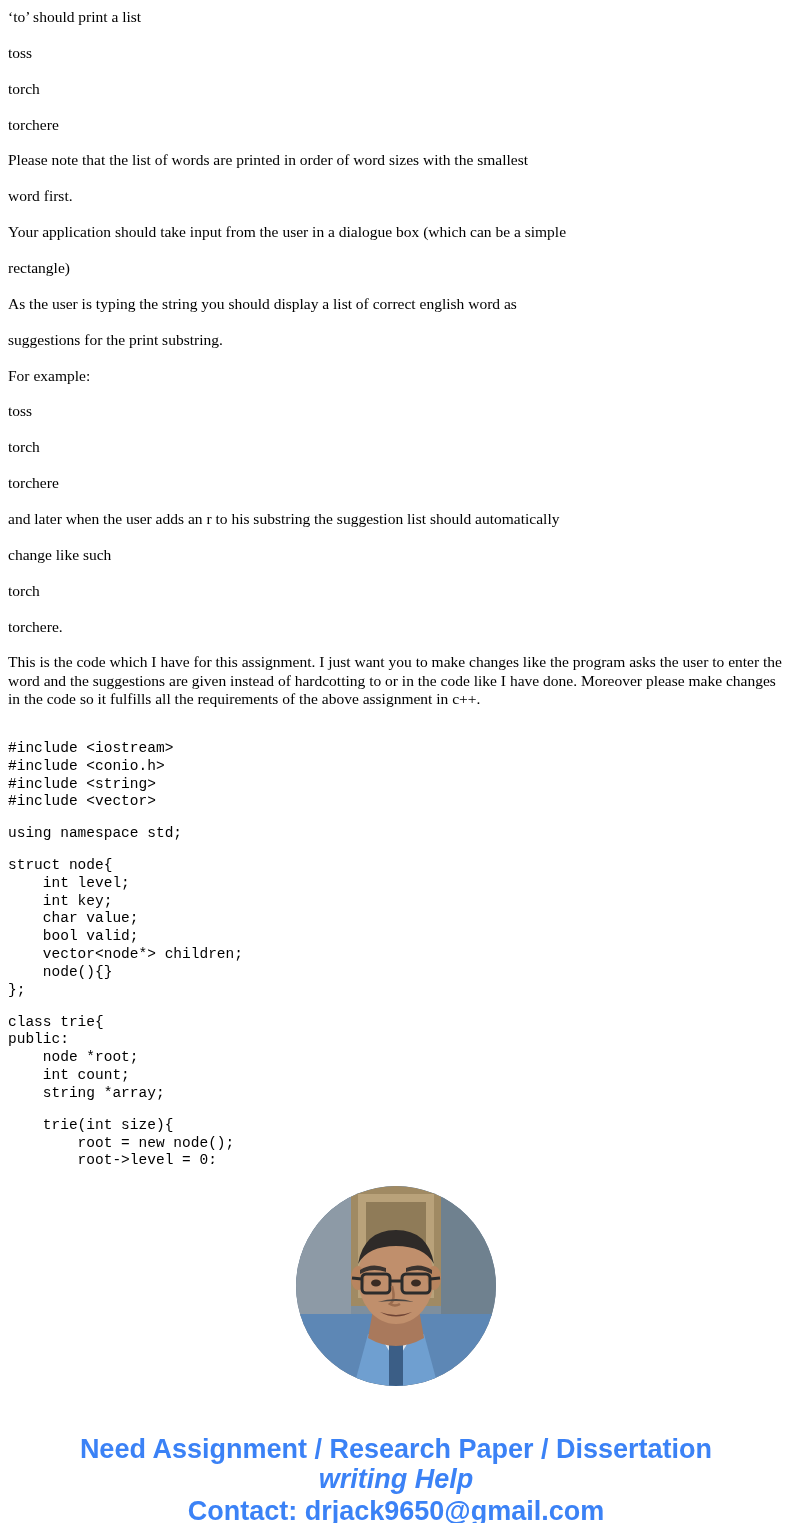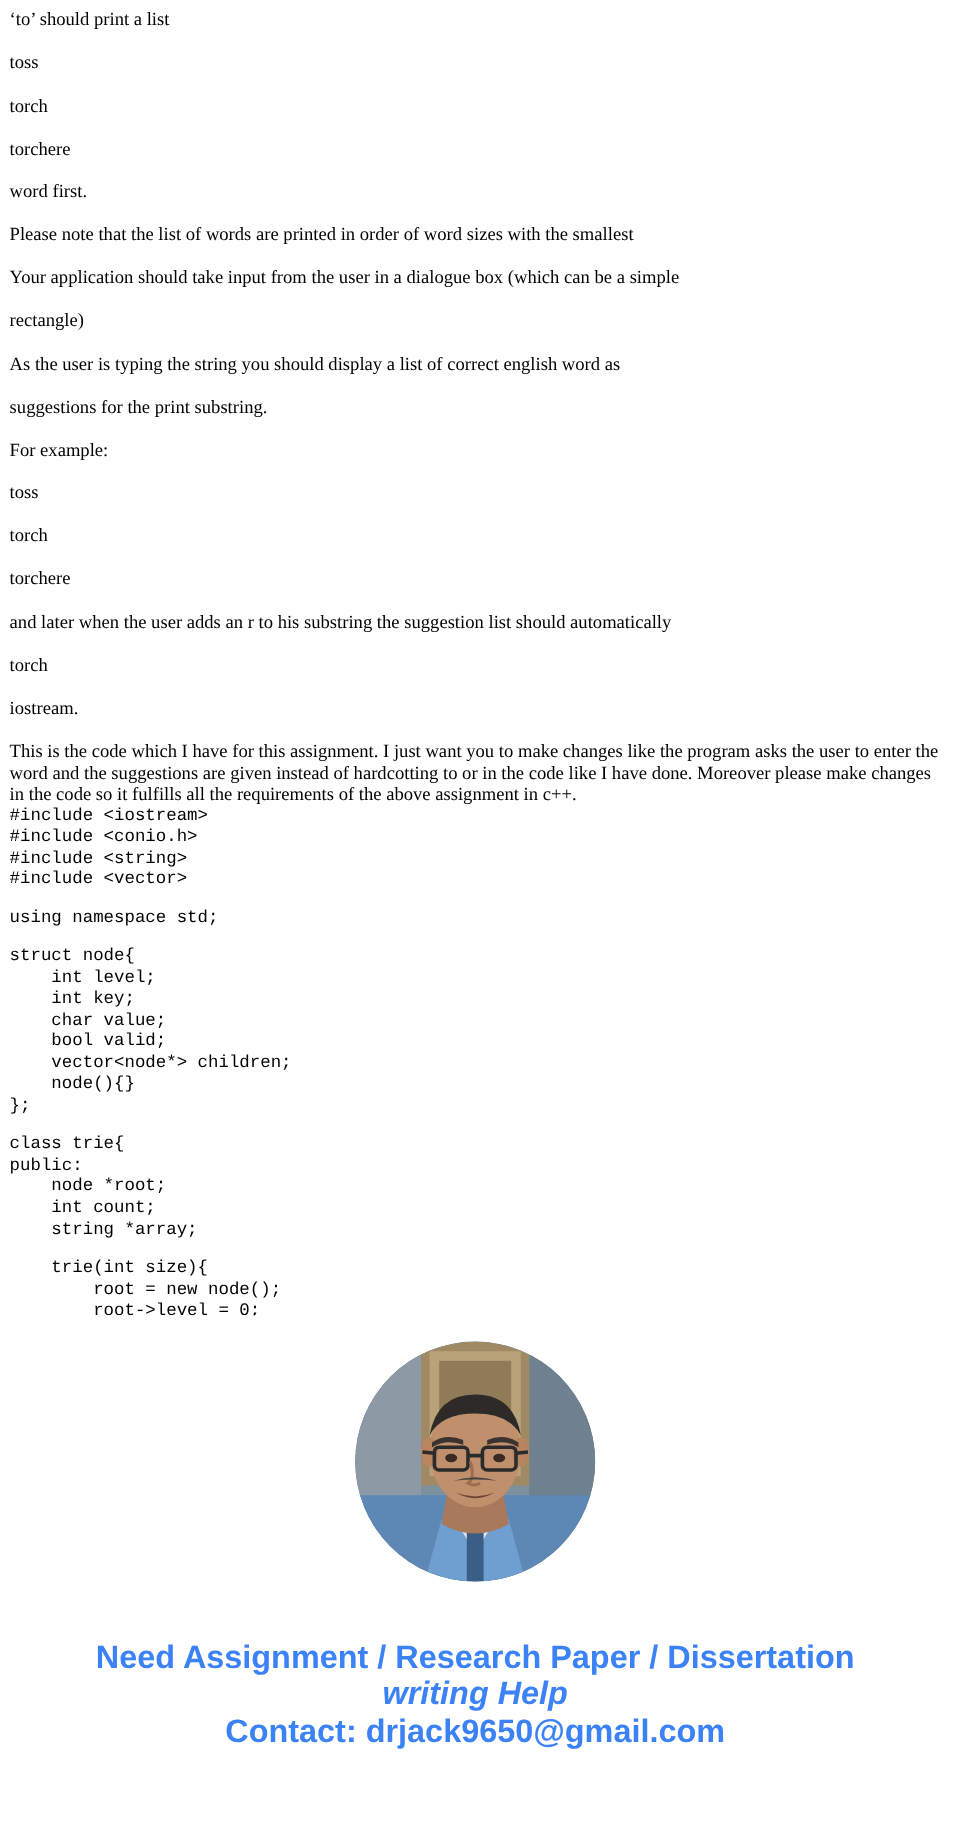--- a/index.html
+++ b/index.html
@@ -19,21 +19,21 @@
     box-sizing: border-box;
     padding: 8px 8px 0 8px;
   }
   .para {
     font-size: 15.5px;
     line-height: 1.12;
     margin: 0 0 18.5px 0;
     text-align: left;
   }
   .para.block {
-    margin-bottom: 0;
+    margin-bottom: 32px;
     line-height: 1.17;
   }
   .code-block {
     font-family: Liberation Mono, monospace;
     font-size: 14.5px;
     line-height: 1.23;
     white-space: pre;
     margin: 0;
     padding: 0;
   }
@@ -81,33 +81,34 @@
 </style>
 </head>
 <body>
 
 <div class="page">
 
   <p class="para">‘to’ should print a list</p>
   <p class="para">toss</p>
   <p class="para">torch</p>
   <p class="para">torchere</p>
+  <p class="para">Please note that the list of words are printed in order of word sizes with the smallest</p>
   <p class="para">word first.</p>
-  <p class="para">Please note that the list of words are printed in order of word sizes with the smallest</p>
   <p class="para">Your application should take input from the user in a dialogue box (which can be a simple</p>
   <p class="para">rectangle)</p>
   <p class="para">As the user is typing the string you should display a list of correct english word as</p>
   <p class="para">suggestions for the print substring.</p>
   <p class="para">For example:</p>
   <p class="para">toss</p>
   <p class="para">torch</p>
   <p class="para">torchere</p>
   <p class="para">and later when the user adds an r to his substring the suggestion list should automatically</p>
+  <p class="para">change like such</p>
   <p class="para">torch</p>
-  <p class="para">iostream.</p>
+  <p class="para">torchere.</p>
 
   <p class="para block">This is the code which I have for this assignment. I just want you to make changes like the program asks the user to enter the word and the suggestions are given instead of hardcotting to or in the code like I have done. Moreover please make changes in the code so it fulfills all the requirements of the above assignment in c++.</p>
 
   <pre class="code-block">#include &lt;iostream&gt;
 #include &lt;conio.h&gt;
 #include &lt;string&gt;
 #include &lt;vector&gt;</pre>
   <div class="code-gap"></div>
   <pre class="code-block">using namespace std;</pre>
   <div class="code-gap"></div>

